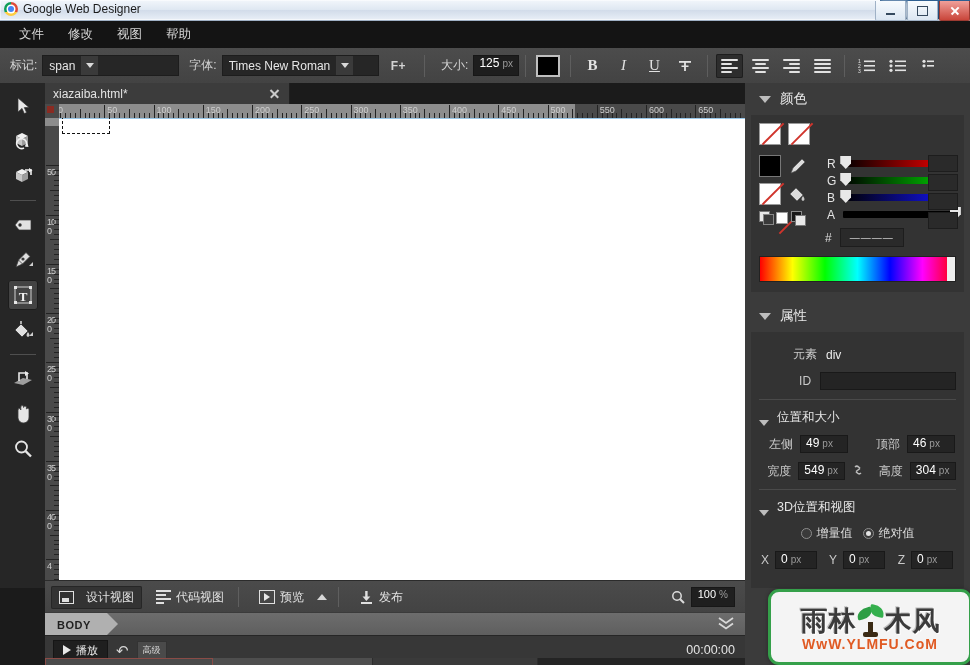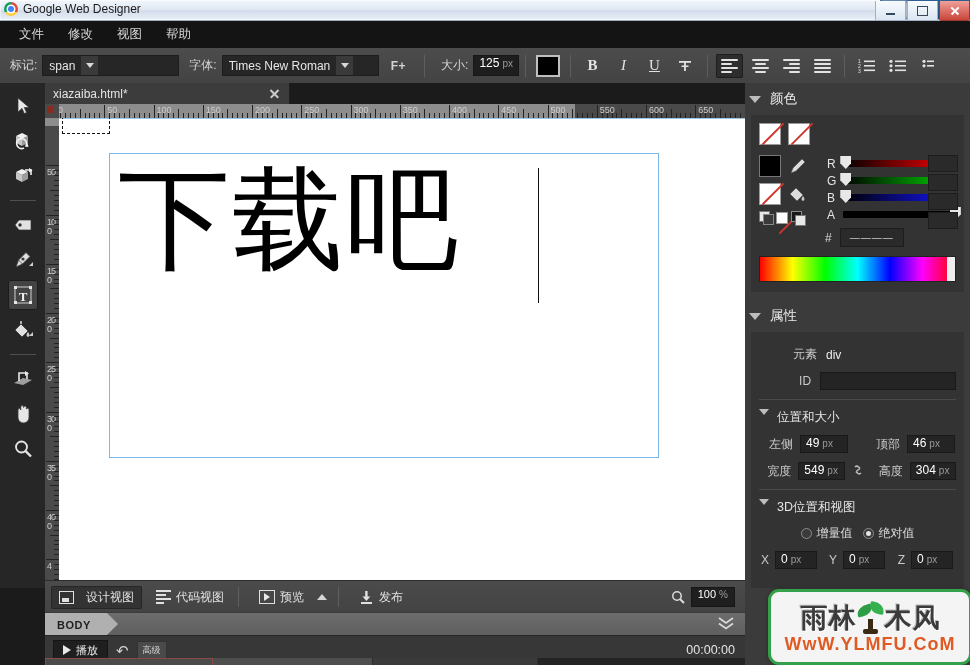--- a/index.html
+++ b/index.html
@@ -205,21 +205,21 @@
   .tl-time{margin-left:auto;margin-right:10px;color:#e4e4e4;font-size:12.5px;font-family:"Liberation Sans",sans-serif;}
   .tl-track{position:absolute;left:0;bottom:0;width:700px;height:8px;background:#242424;display:flex;}
   .tl-seg{height:8px;box-sizing:border-box;}
   .tl-seg.a{width:168px;background:#4a4a4a;border:1px solid #8a4b46;}
   .tl-seg.b{width:160px;background:#4e4e4e;border-right:1px solid #2d2d2d;}
   .tl-seg.c{width:165px;background:#3a3a3a;border-right:1px solid #2d2d2d;}
   .tl-arrow{position:absolute;right:-1px;top:2px;}
 
   
   .rpanel{position:absolute;left:745px;top:83px;width:225px;height:582px;background:#3b3b3b;overflow:hidden;}
-  .pan-head{height:32px;display:flex;align-items:center;gap:9px;padding-left:4px;
+  .pan-head{height:32px;display:flex;align-items:center;gap:9px;padding-left:14px;
     color:#e9e9e9;font-size:13.5px;background:#3b3b3b;}
   .tri-dn{width:0;height:0;border-left:6px solid transparent;border-right:6px solid transparent;border-top:7px solid #bdbdbd;}
   .pan-body{background:#333;margin:0 6px;padding:8px 8px 10px;}
 
   
   .cp-row{display:flex;align-items:center;gap:7px;margin-bottom:8px;}
   .noswatch{
     width:22px;height:22px;background:#fff;border:1px solid #9a9a9a;position:relative;box-sizing:border-box;
   }
   .noswatch:after{content:"";position:absolute;left:-2px;top:9px;width:30px;height:2px;background:#d0342c;
@@ -248,21 +248,21 @@
     background:linear-gradient(90deg,#ff0000,#ffff00,#00ff00,#00ffff,#0000ff,#ff00ff,#ff0000);}
   .spec-cursor{position:absolute;right:0;top:0;width:8px;height:100%;background:#efefef;}
 
   
   .prow{display:flex;align-items:center;margin-bottom:9px;}
   .plab{color:#c9c9c9;font-size:12px;text-align:right;}
   .pval{color:#ededed;font-size:12px;margin-left:9px;}
   .pinput{height:18px;background:#242424;border:1px solid #191919;color:#fff;font-size:12px;
     display:flex;align-items:baseline;padding:0 5px;box-sizing:border-box;}
   .pinput .u{color:#9a9a9a;font-size:10px;margin-left:3px;}
-  .sub-head{display:flex;align-items:flex-start;gap:8px;color:#e4e4e4;font-size:12.5px;margin:4px 0 9px;}
+  .sub-head{display:flex;align-items:flex-end;gap:8px;color:#e4e4e4;font-size:12.5px;margin:4px 0 9px;}
   .tri-sm{width:0;height:0;border-left:5px solid transparent;border-right:5px solid transparent;border-top:6px solid #bdbdbd;}
   .hr{height:1px;background:#4a4a4a;margin:9px 0;}
   .radiorow{display:flex;align-items:center;gap:10px;justify-content:center;margin-top:3px;}
   .radio{display:flex;align-items:center;gap:5px;color:#dcdcdc;font-size:12px;}
   .rdot{width:11px;height:11px;border-radius:50%;border:1px solid #8d8d8d;box-sizing:border-box;background:#3a3a3a;}
   .rdot.sel{background:#3a3a3a;position:relative;}
   .rdot.sel:after{content:"";position:absolute;left:2px;top:2px;width:5px;height:5px;border-radius:50%;background:#e3e3e3;}
   .link-ico{color:#bdbdbd;font-size:13px;margin:0 5px;}
 
   
@@ -275,21 +275,21 @@
   .wm-top{display:flex;align-items:center;justify-content:center;gap:1px;height:34px;margin-top:1px;}
   .wm-ch{font-family:"DejaVu Serif","Liberation Serif",serif;font-size:27px;font-weight:bold;color:#3b3b3b;
     text-shadow:1px 1px 0 #fff,-1px -1px 0 #bbb;line-height:1;}
   .sprout{position:relative;width:27px;height:33px;}
   .sprout .stem{position:absolute;left:11px;bottom:0;width:5px;height:15px;background:#3a2a14;}
   .sprout .base{position:absolute;left:6px;bottom:0;width:15px;height:5px;background:#3a2a14;border-radius:2px;}
   .leafL{position:absolute;left:0px;top:4px;width:15px;height:11px;background:#2e9e45;
     border-radius:80% 10% 70% 10%;transform:rotate(-12deg);}
   .leafR{position:absolute;right:0px;top:1px;width:14px;height:12px;background:#35b04e;
     border-radius:10% 80% 10% 70%;transform:rotate(8deg);}
-  .wm-url{font-family:"Liberation Sans",sans-serif;font-size:18px;font-weight:bold;color:#e05a23;letter-spacing:1px;margin-top:-1px;}
+  .wm-url{font-family:"Liberation Sans",sans-serif;font-size:14px;font-weight:bold;color:#e05a23;letter-spacing:1px;margin-top:-1px;}
 </style>
 </head>
 <body>
 
 <div id="app">
 
   <div class="desktop">
     <div class="desk-icon" style="left:430px;background:#7ab648;"></div>
     <div class="desk-icon" style="left:505px;background:#86bf4f;"></div>
     <div class="desk-icon" style="left:580px;background:#d8e7ce;"></div>
@@ -767,24 +767,20 @@
           <div class="tick v" style="top: 456.025px; width: 5px; left: 9px;"></div>
           <div class="tick v" style="top: 460.95px; width: 5px; left: 9px;"></div>
         </div>
     </div>
     <div class="corner"></div>
 
     <div class="canvas">
       <div class="hguide"></div>
       <div class="ghostbox"></div>
 
-      <div class="selbox">
-        <div class="bigtext">下载吧</div>
-        <div class="caret"></div>
-      </div>
     </div>
   </div>
 
   <div class="viewbar">
     <div class="vb-item on">
       <span class="ico-box"></span>
       <span>设计视图</span>
     </div>
     <div class="vb-item">
       <span class="ico-code">

